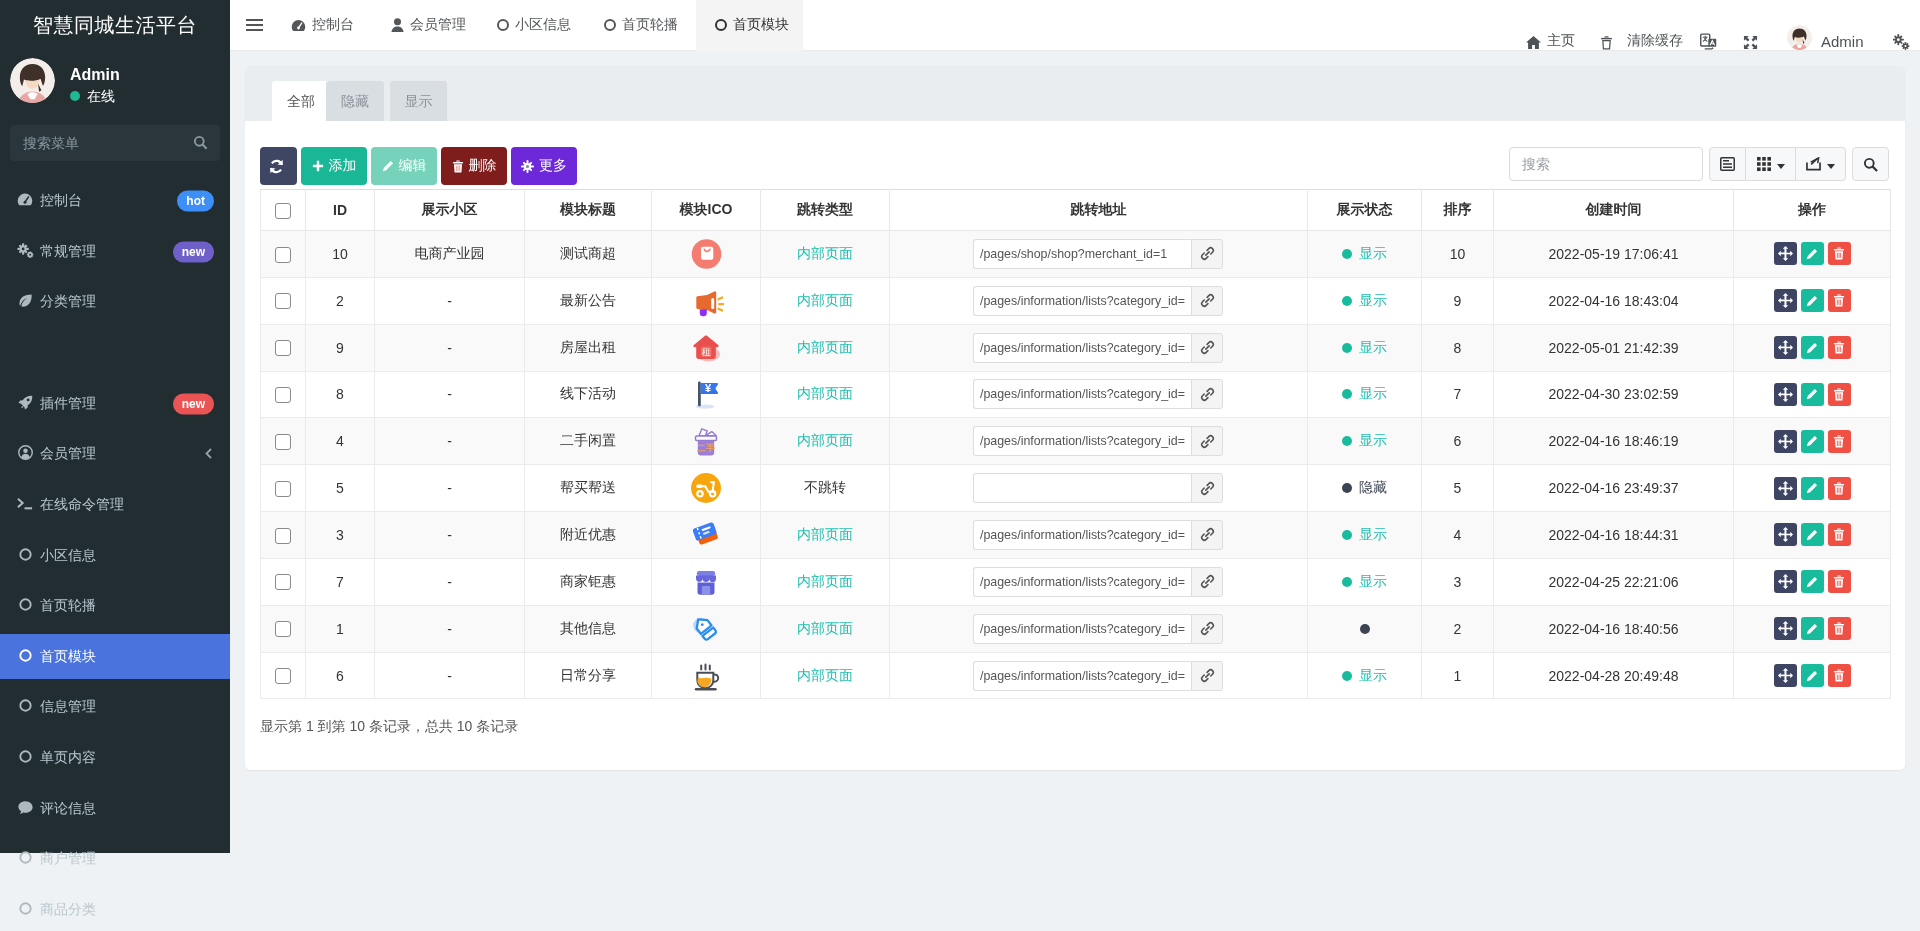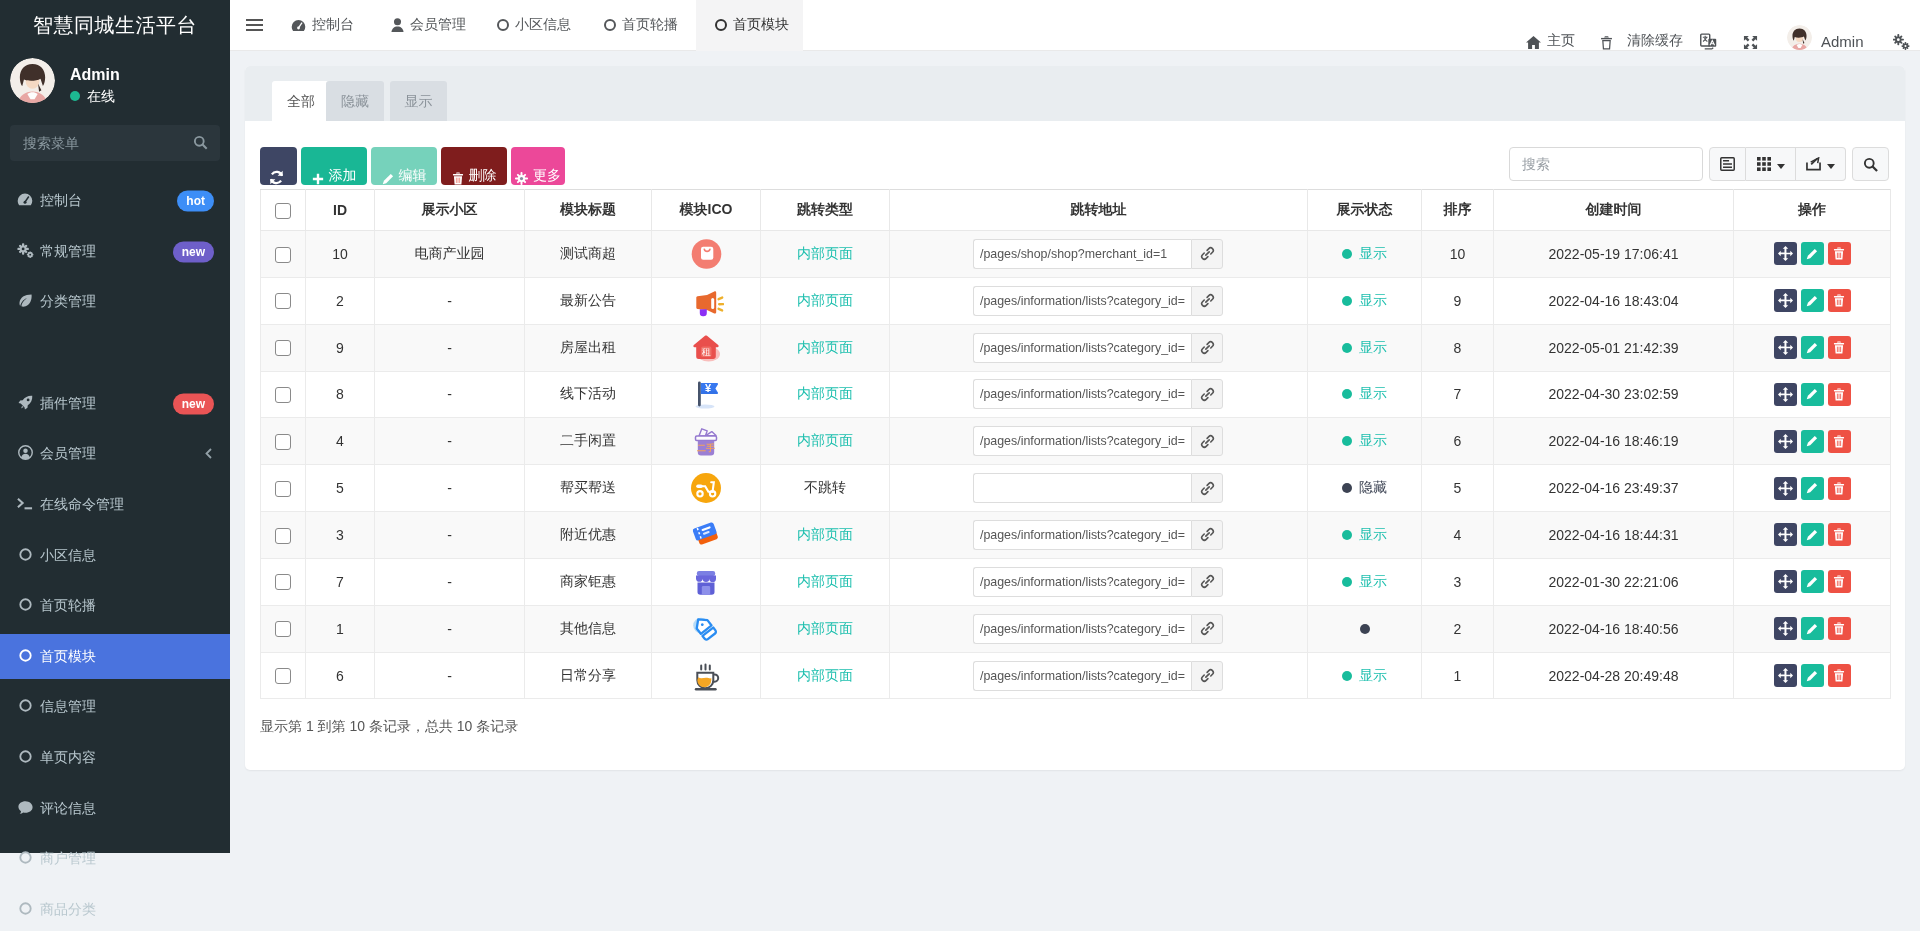--- a/index.html
+++ b/index.html
@@ -27,21 +27,21 @@
 .ring{display:inline-block;width:12px;height:12px;border:2px solid #54575a;border-radius:50%}
 .nactive{position:absolute;left:466px;top:0;width:107px;height:51px;background:#f4f4f5}
 .nright{position:absolute;top:0;height:50px;display:flex;align-items:flex-end;color:#4e5256;font-size:14px}
 
 #card{position:absolute;left:245px;top:66px;width:1660px;height:704px;background:#fff;border-radius:5px;box-shadow:0 1px 2px rgba(0,0,0,.06)}
 #cardhead{position:absolute;left:0;top:0;width:1660px;height:55px;background:#e9edf0;border-radius:5px 5px 0 0}
 .tab{position:absolute;top:15px;height:40px;line-height:40px;text-align:center;font-size:14px;border-radius:3px 3px 0 0}
 .tab.on{background:#fff;color:#555}
 .tab.off{background:#d9dee3;color:#8a9299}
 
-.btn{position:absolute;top:81px;height:38px;border-radius:4px;color:#fff;font-size:14px;display:flex;align-items:flex-end;justify-content:center}
+.btn{position:absolute;top:81px;height:38px;border-radius:4px;color:#fff;font-size:14px;display:flex;align-items:center;justify-content:center}
 .btn svg{margin-right:5px}
 
 #srch{position:absolute;left:1264px;top:81px;width:194px;height:34px;border:1px solid #d9d9d9;border-radius:4px;background:#fff;color:#9aa0a6;font-size:14px;line-height:32px;padding-left:12px}
 .tbtn{position:absolute;top:81px;height:34px;background:#f7f8f9;border:1px solid #dcdcdc;display:flex;align-items:center;justify-content:center}
 
 table{border-collapse:collapse;table-layout:fixed}
 #tbl{position:absolute;left:15px;top:123px;width:1630px}
 #tbl th{height:41px;font-size:14px;color:#333;font-weight:bold;background:#fff;border:1px solid #e8e8e8;border-top:1px solid #ddd}
 #tbl td{height:46.85px;font-size:14px;color:#333;text-align:center;border:1px solid #ebebeb;padding:0}
 #tbl tr.odd td{background:#f9f9f9}
@@ -306,21 +306,21 @@
         <path d="M11.7 1.2l3.1 3.1L5.6 13.5 1 15l1.5-4.6z" fill="#fff"></path>
       </svg>编辑</div>
 <div class="btn" style="left:196px;width:66px;background:#7f1d1d"><svg width="12" height="13" viewBox="0 0 14 16" style="">
         <path fill="#fff" d="M5.2.6h3.6l.9 1.2H4.3z"></path>
         <rect x="0.8" y="2.4" width="12.4" height="1.8" rx=".5" fill="#fff"></rect>
         <path fill="#fff" d="M2 5.2h10l-.8 10.2H2.8z"></path>
         <g stroke="#f1897d" stroke-width="1">
           <path d="M5 7v6.5M7 7v6.5M9 7v6.5"></path>
         </g>
       </svg>删除</div>
-<div class="btn" style="left:266px;width:54px;background:#ec4899"><svg width="13" height="13" viewBox="0 0 16 16" style="">
+<div class="btn" style="left:266px;width:66px;background:#6d28d9"><svg width="13" height="13" viewBox="0 0 16 16" style="">
         <g fill="#fff">
           <rect x="6.8" y="0" width="2.4" height="16" rx="1"></rect>
           <rect x="0" y="6.8" width="16" height="2.4" rx="1"></rect>
           <g transform="rotate(45 8 8)">
             <rect x="6.8" y="0.6" width="2.4" height="14.8" rx="1"></rect>
             <rect x="0.6" y="6.8" width="14.8" height="2.4" rx="1"></rect>
           </g>
           <circle cx="8" cy="8" r="4.4"></circle>
         </g>
         <circle cx="8" cy="8" r="2" fill="#888da0"></circle>
@@ -796,21 +796,21 @@
                     <path d="M6.2 9.8l3.6-3.6"></path>
                     <path d="M7.6 4.6l1.8-1.8a2.75 2.75 0 0 1 3.9 3.9L11.5 8.5"></path>
                     <path d="M8.4 11.4l-1.8 1.8a2.75 2.75 0 0 1-3.9-3.9l1.8-1.8"></path>
                   </g>
                 </svg>
               </span>
             </div>
           </td>
           <td><span class="stat teal"><span class="d g"></span>显示</span></td>
           <td>3</td>
-          <td>2022-01-30 22:21:06</td>
+          <td>2022-04-25 22:21:06</td>
           <td><span class="abtns">
               <span class="ab mv">
                 <svg width="15" height="15" viewBox="0 0 16 16" style="">
                   <path fill="#fff" d="M8 0l2.9 2.9H9V7.1h4.1V5.1L16 8l-2.9 2.9V8.9H9v4.2h1.9L8 16l-2.9-2.9h1.8V8.9H2.9v2L0 8l2.9-2.9v1.9h4V2.9H5.1z"></path>
                 </svg>
               </span>
               <span class="ab ed">
                 <svg width="12" height="12" viewBox="0 0 16 16" style="">
                   <path d="M11.7 1.2l3.1 3.1L5.6 13.5 1 15l1.5-4.6z" fill="#fff"></path>
                 </svg>

